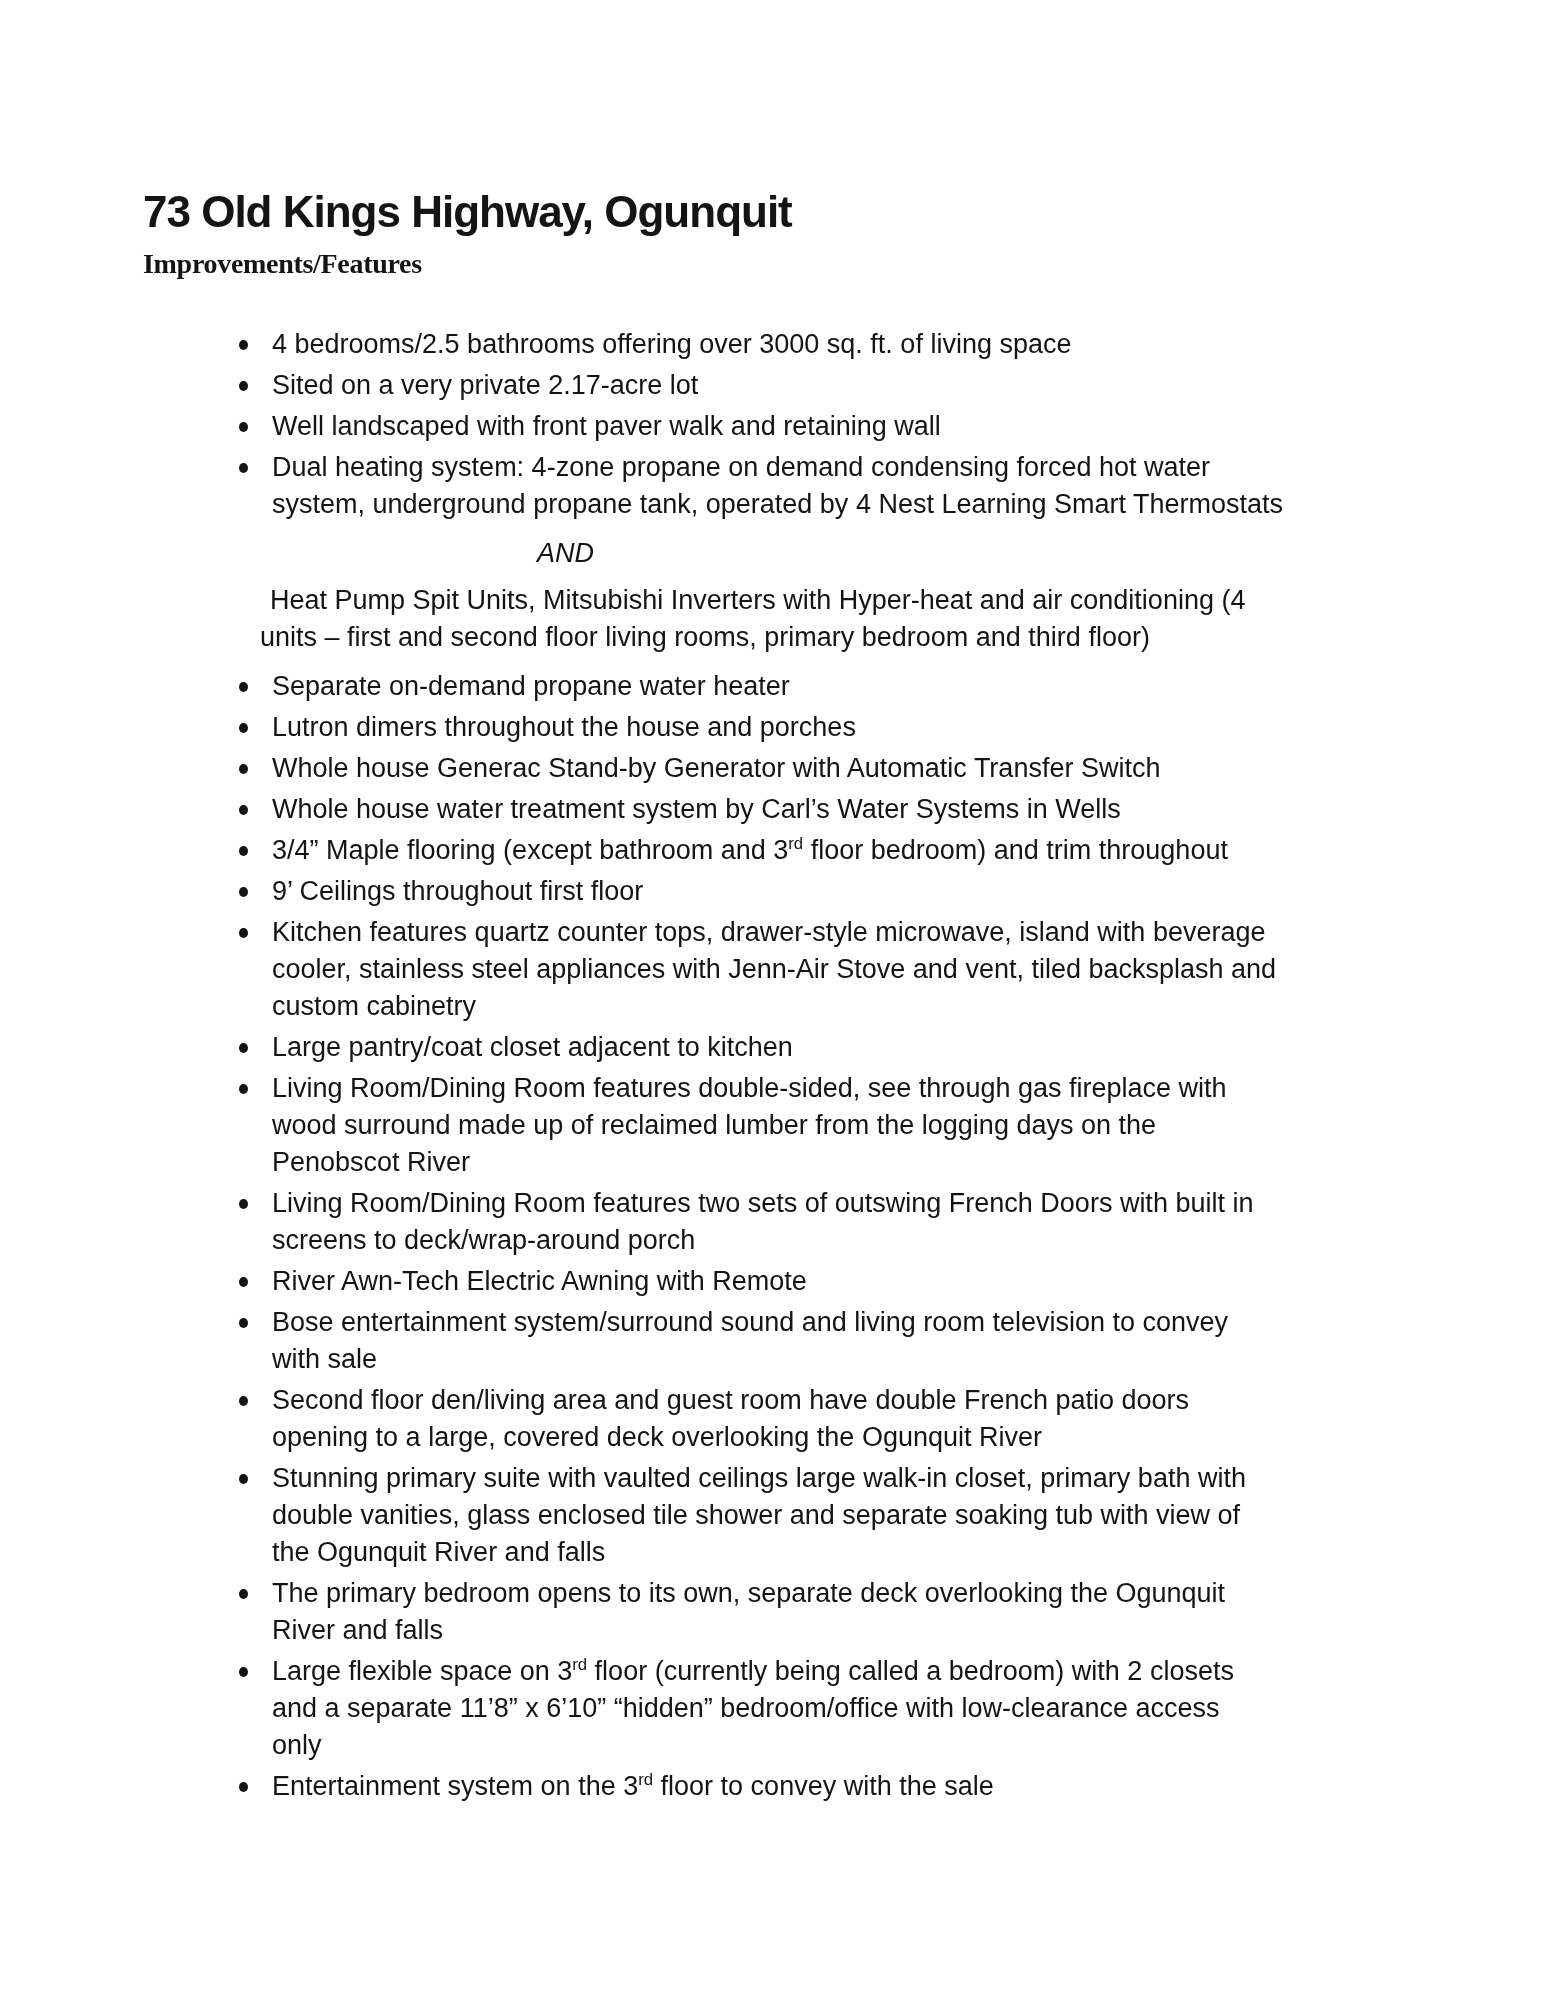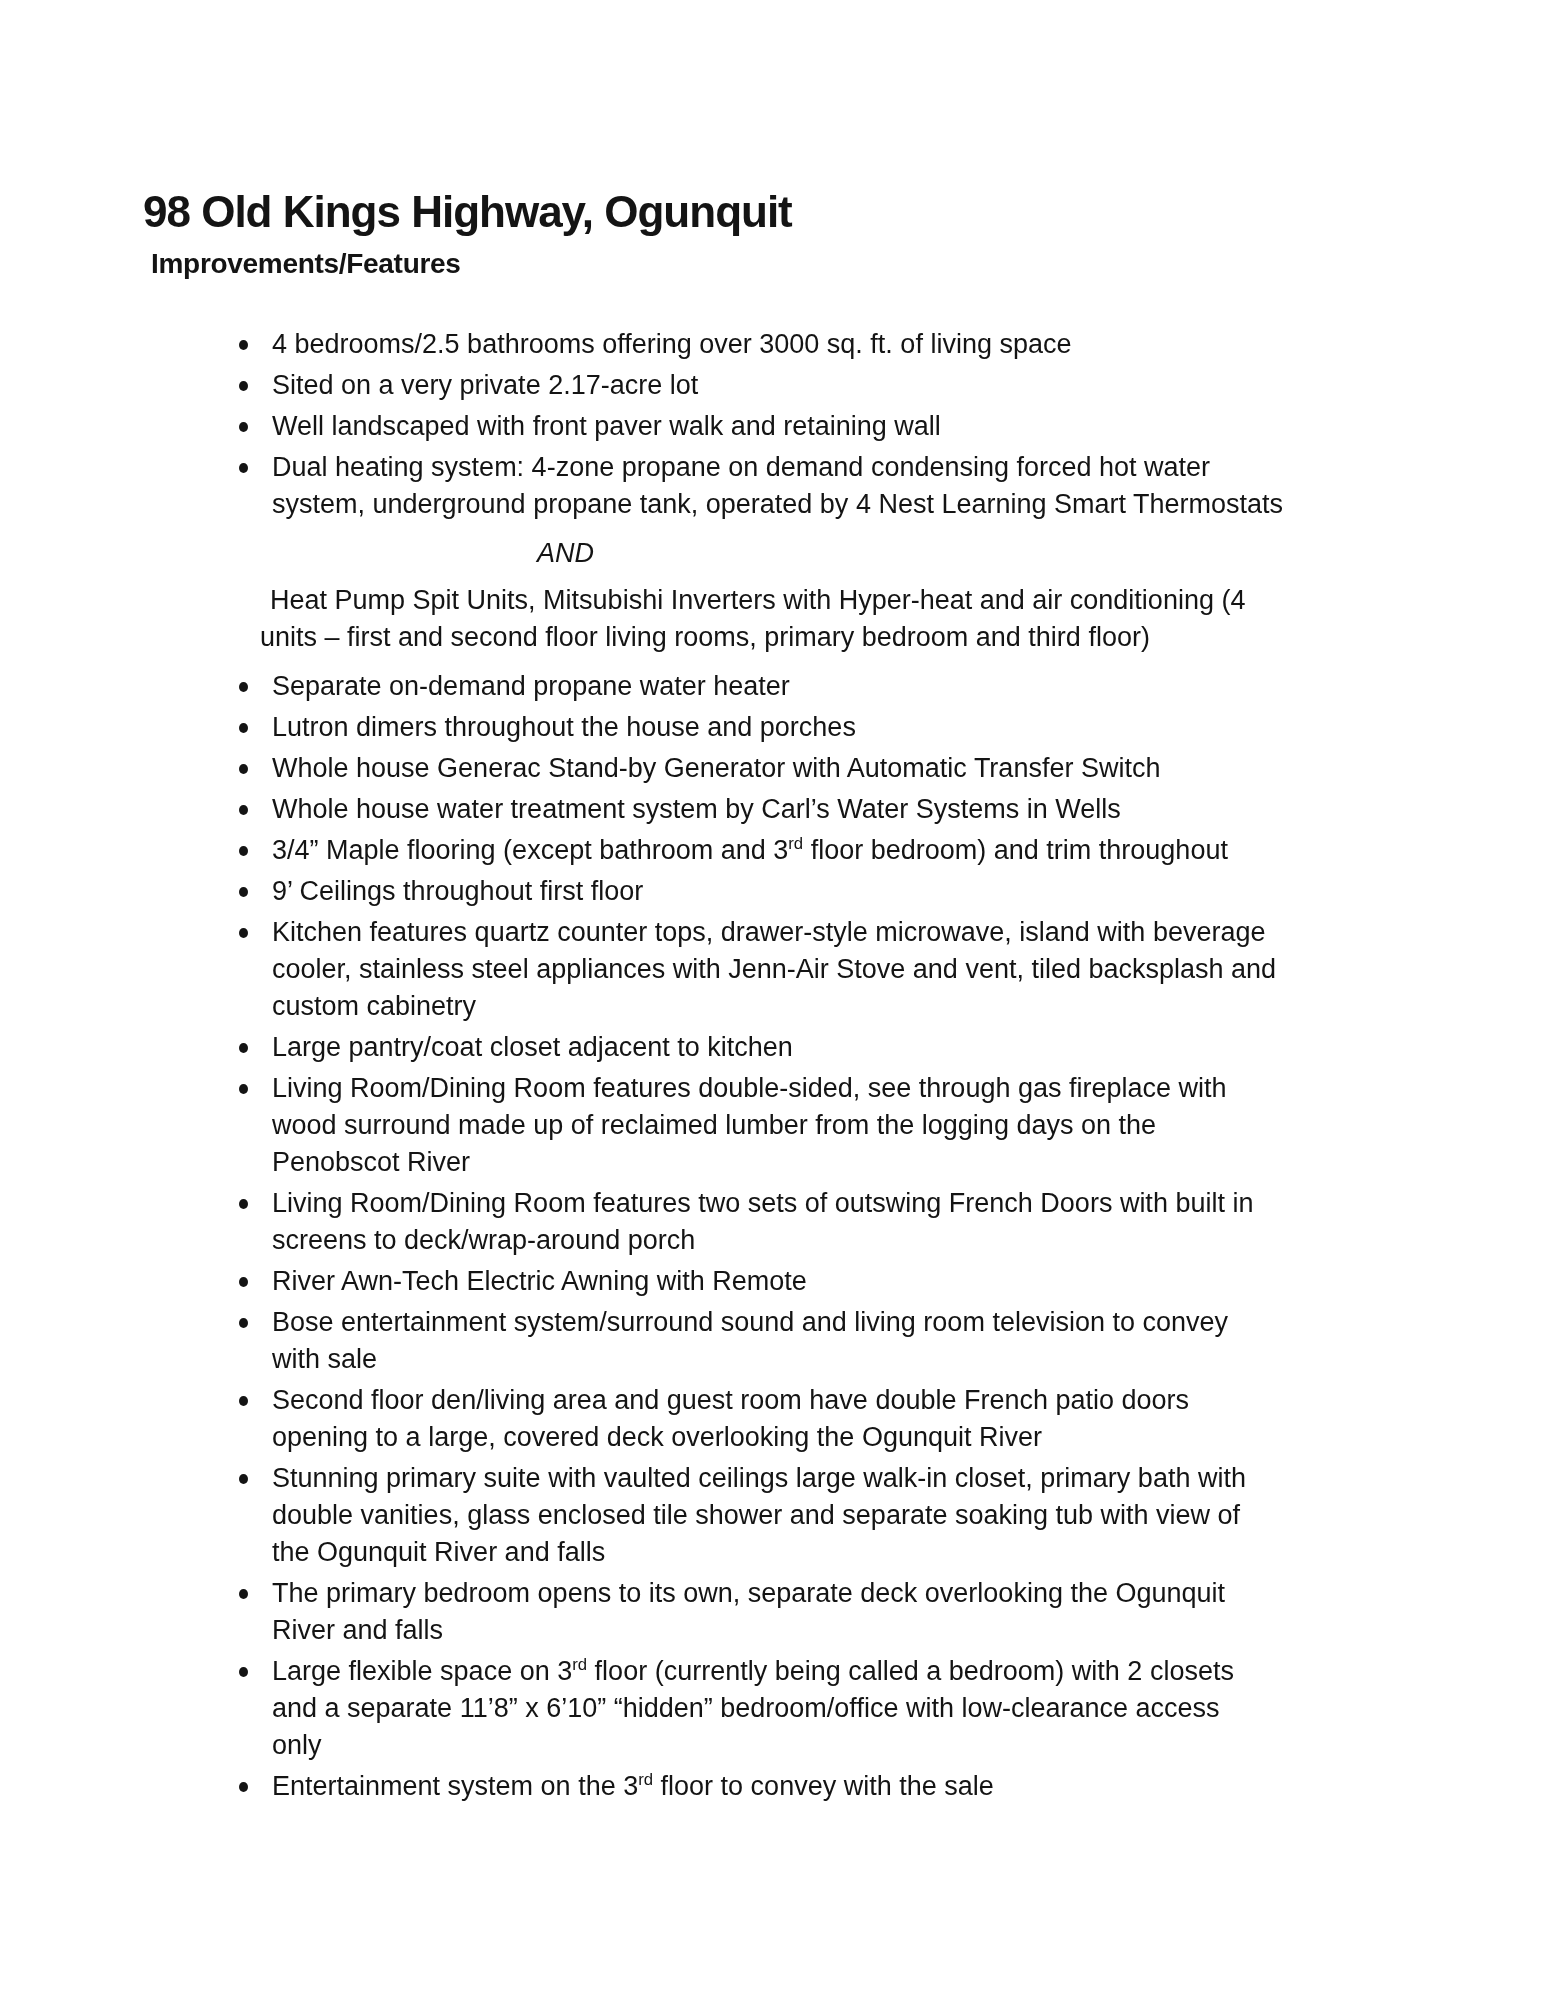--- a/index.html
+++ b/index.html
@@ -23,25 +23,26 @@
     background: #ffffff;
   }
   h1.doc-title {
     margin: 0 0 14px 0;
     font-size: 44px;
     line-height: 1.0;
     font-weight: 700;
     letter-spacing: -1px;
   }
   h2.doc-subtitle {
-    margin: 8px;
+    margin: 0;
     font-size: 28px;
     line-height: 1.15;
     font-weight: 700;
     letter-spacing: -0.3px;
+    font-family: Liberation Serif, serif;
   }
   ul.features {
     list-style: none;
     margin: 12px;
     padding: 0;
     font-size: 27px;
     line-height: 37px;
   }
   ul.features.first {
     margin-top: 46px;
@@ -79,21 +80,21 @@
   sup {
     font-size: 62%;
     line-height: 0;
     vertical-align: super;
   }
 </style>
 </head>
 <body>
 
 <div class="page">
-  <h1 class="doc-title">98 Old Kings Highway, Ogunquit</h1>
+  <h1 class="doc-title">73 Old Kings Highway, Ogunquit</h1>
   <h2 class="doc-subtitle">Improvements/Features</h2>
 
   <ul class="features first">
       <li>4 bedrooms/2.5 bathrooms offering over 3000 sq. ft. of living space</li>
       <li>Sited on a very private 2.17-acre lot</li>
       <li>Well landscaped with front paver walk and retaining wall</li>
       <li>Dual heating system: 4-zone propane on demand condensing forced hot water<br>system, underground propane tank, operated by 4 Nest Learning Smart Thermostats</li>
     </ul>
 
   <p class="and-line">AND</p>

